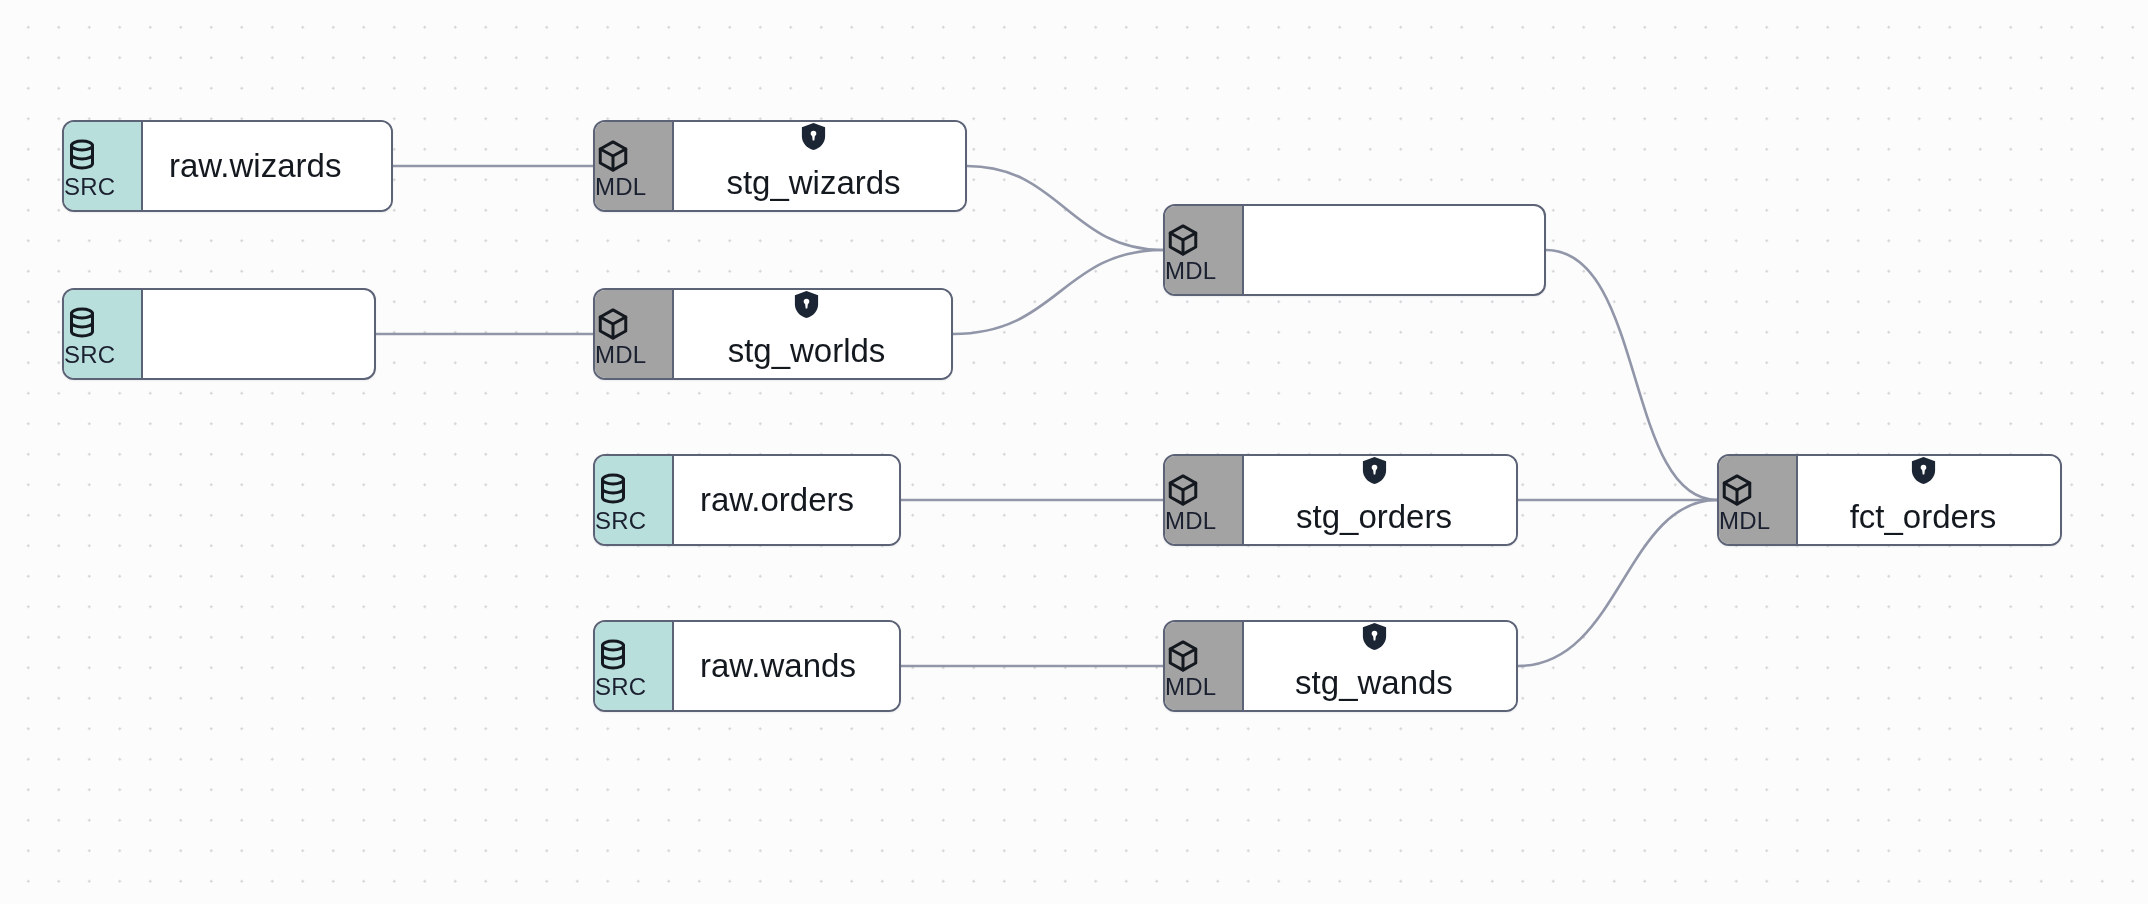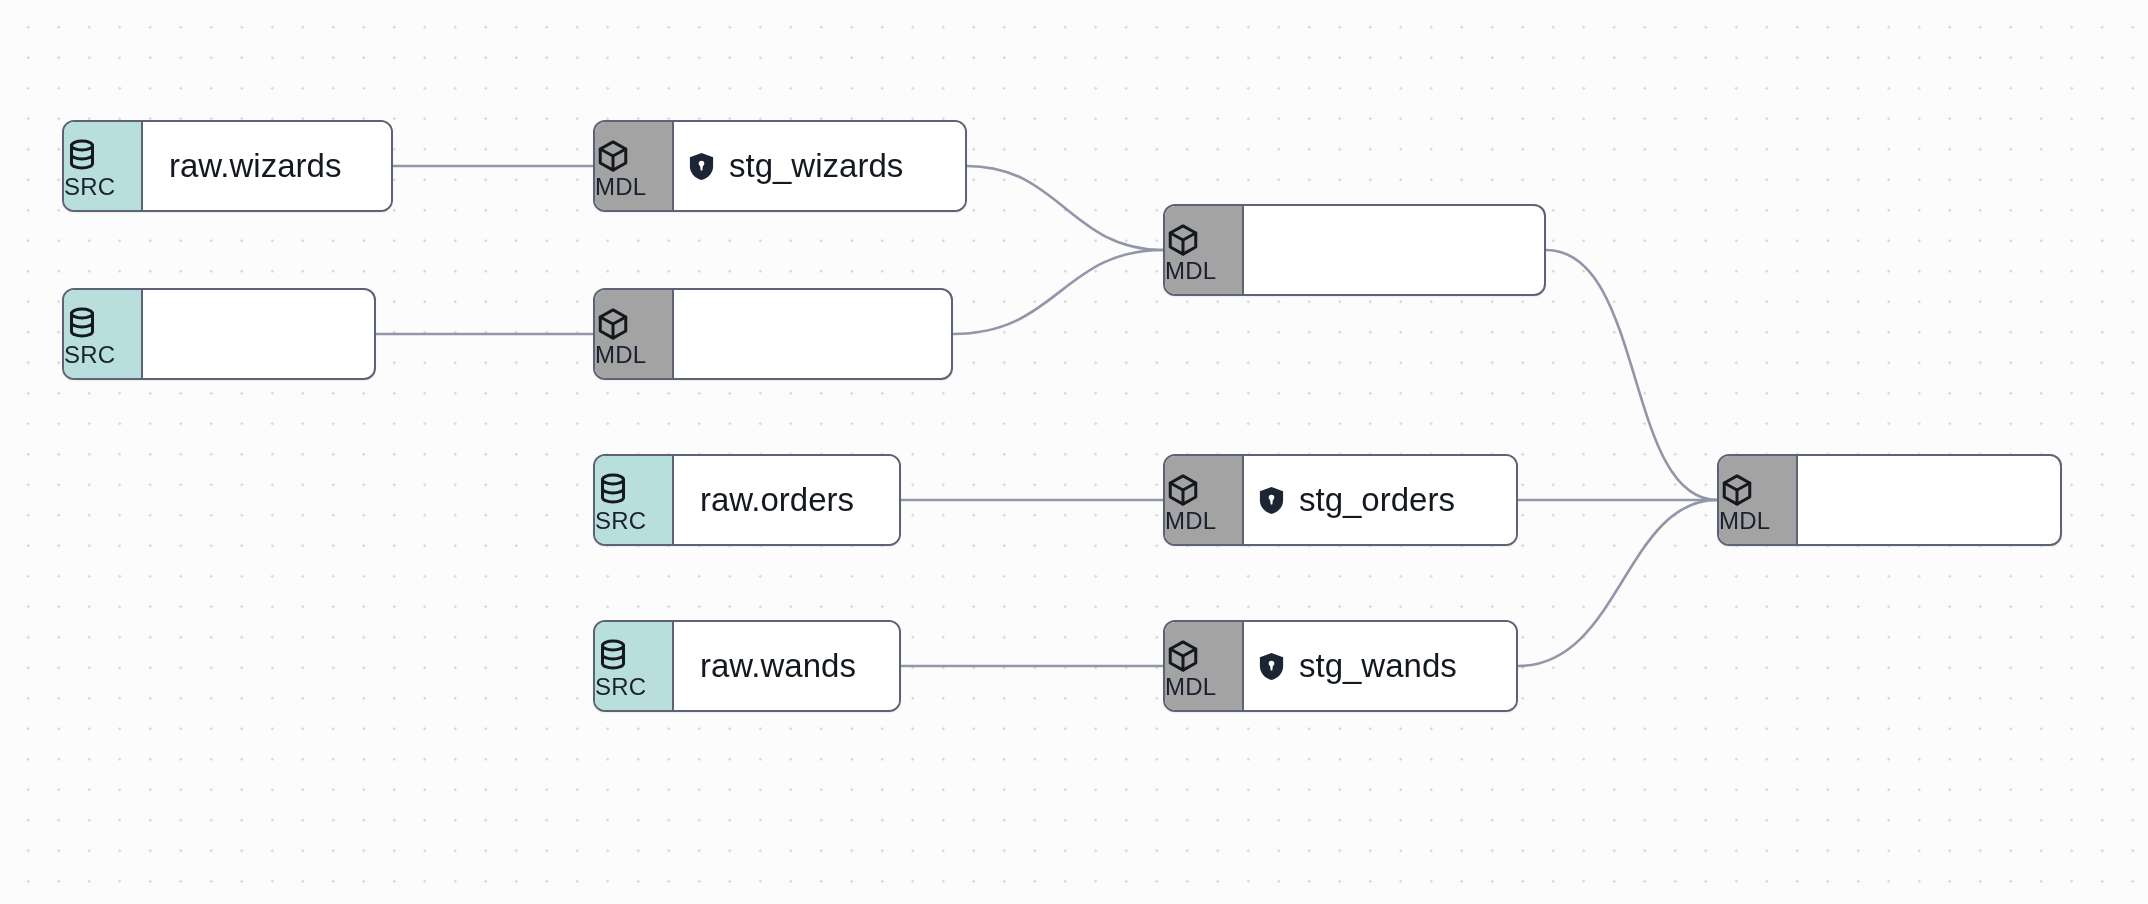--- a/index.html
+++ b/index.html
@@ -69,21 +69,21 @@
     font-family: "Liberation Sans", sans-serif;
   }
   .node-body {
     flex: 1 1 auto;
     display: flex;
     align-items: center;
     gap: 14px;
     padding: 0 26px 0 26px;
     background: #ffffff;
   }
-  .node.mdl .node-body { padding-left: 14px; }
+  .node.mdl .node-body { padding-left: 14px; flex-direction: column; }
   .lock-icon {
     flex: 0 0 auto;
     line-height: 0;
   }
   .node-label {
     font-size: 33px;
     line-height: 1.1;
     color: #14181f;
     white-space: nowrap;
     font-family: "Liberation Sans", sans-serif;
@@ -176,20 +176,28 @@
       </div>
       <div class="node mdl" style="left: 593px; top: 288px; width: 360px; height: 92px;">
         <div class="node-badge">
           <span class="badge-icon"><svg viewBox="0 0 24 24" width="36" height="36" fill="none" stroke="#14181f" stroke-width="2" stroke-linecap="round" stroke-linejoin="round">
               <path d="M12 2.6 20.5 7.3v9.4L12 21.4 3.5 16.7V7.3z"></path>
               <path d="M3.5 7.3 12 12l8.5-4.7"></path>
               <path d="M12 12v9.4"></path>
             </svg></span>
           <span class="badge-text">MDL</span>
         </div>
+        <div class="node-body">
+          <span class="lock-icon"><svg viewBox="0 0 24 26" width="27" height="29">
+              <path d="M12 0.8 1.6 4.6v8.1c0 6.1 4.4 10.6 10.4 12.5 6-1.9 10.4-6.4 10.4-12.5V4.6z" fill="#1b2534"></path>
+              <circle cx="12" cy="10.4" r="2.5" fill="#ffffff"></circle>
+              <path d="M10.6 11.4h2.8l-0.7 5.2h-1.4z" fill="#ffffff"></path>
+            </svg></span>
+          <span class="node-label">stg_worlds</span>
+        </div>
       </div>
       <div class="node mdl" style="left: 1163px; top: 454px; width: 355px; height: 92px;">
         <div class="node-badge">
           <span class="badge-icon"><svg viewBox="0 0 24 24" width="36" height="36" fill="none" stroke="#14181f" stroke-width="2" stroke-linecap="round" stroke-linejoin="round">
               <path d="M12 2.6 20.5 7.3v9.4L12 21.4 3.5 16.7V7.3z"></path>
               <path d="M3.5 7.3 12 12l8.5-4.7"></path>
               <path d="M12 12v9.4"></path>
             </svg></span>
           <span class="badge-text">MDL</span>
         </div>
@@ -232,16 +240,24 @@
       </div>
       <div class="node mdl" style="left: 1717px; top: 454px; width: 345px; height: 92px;">
         <div class="node-badge">
           <span class="badge-icon"><svg viewBox="0 0 24 24" width="36" height="36" fill="none" stroke="#14181f" stroke-width="2" stroke-linecap="round" stroke-linejoin="round">
               <path d="M12 2.6 20.5 7.3v9.4L12 21.4 3.5 16.7V7.3z"></path>
               <path d="M3.5 7.3 12 12l8.5-4.7"></path>
               <path d="M12 12v9.4"></path>
             </svg></span>
           <span class="badge-text">MDL</span>
         </div>
+        <div class="node-body">
+          <span class="lock-icon"><svg viewBox="0 0 24 26" width="27" height="29">
+              <path d="M12 0.8 1.6 4.6v8.1c0 6.1 4.4 10.6 10.4 12.5 6-1.9 10.4-6.4 10.4-12.5V4.6z" fill="#1b2534"></path>
+              <circle cx="12" cy="10.4" r="2.5" fill="#ffffff"></circle>
+              <path d="M10.6 11.4h2.8l-0.7 5.2h-1.4z" fill="#ffffff"></path>
+            </svg></span>
+          <span class="node-label">fct_orders</span>
+        </div>
       </div>
     </div>
 
 </div>
 
 </body></html>

